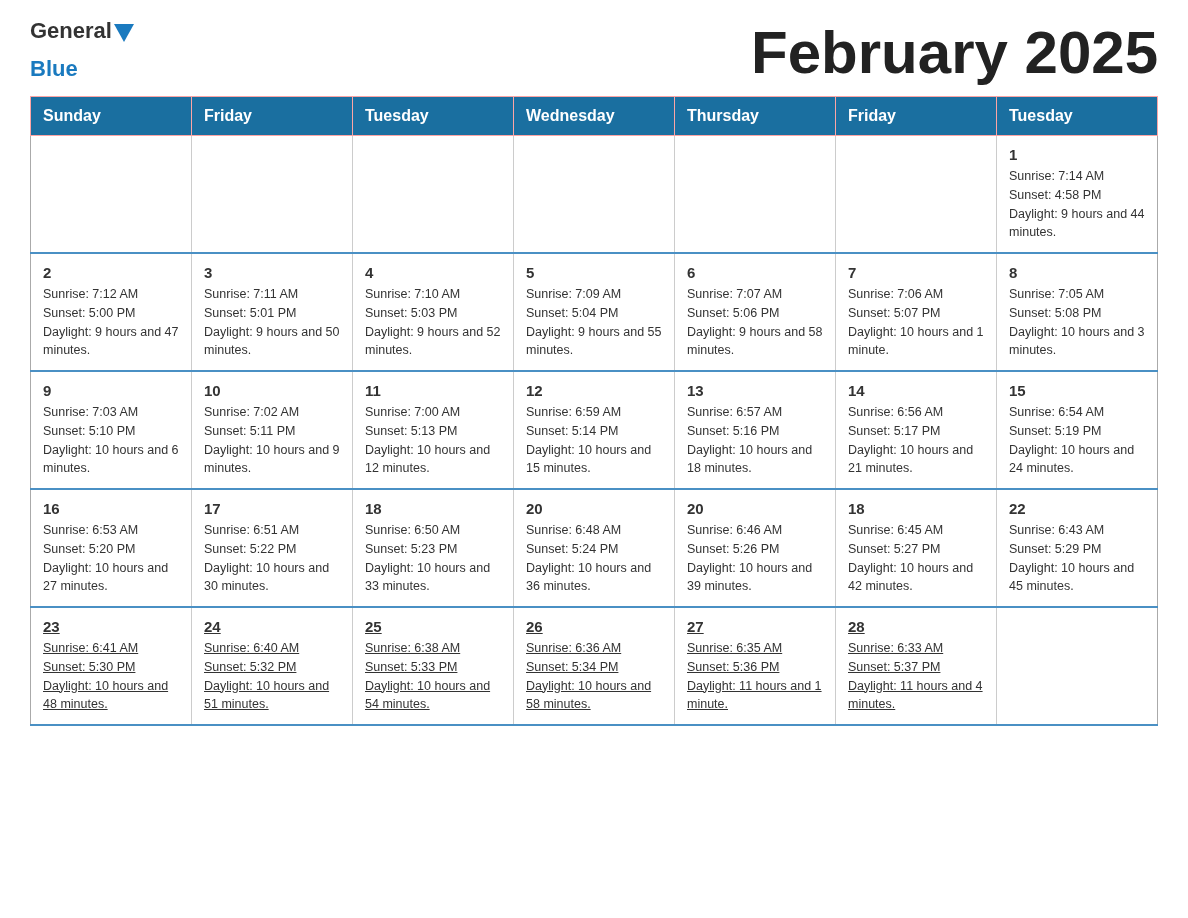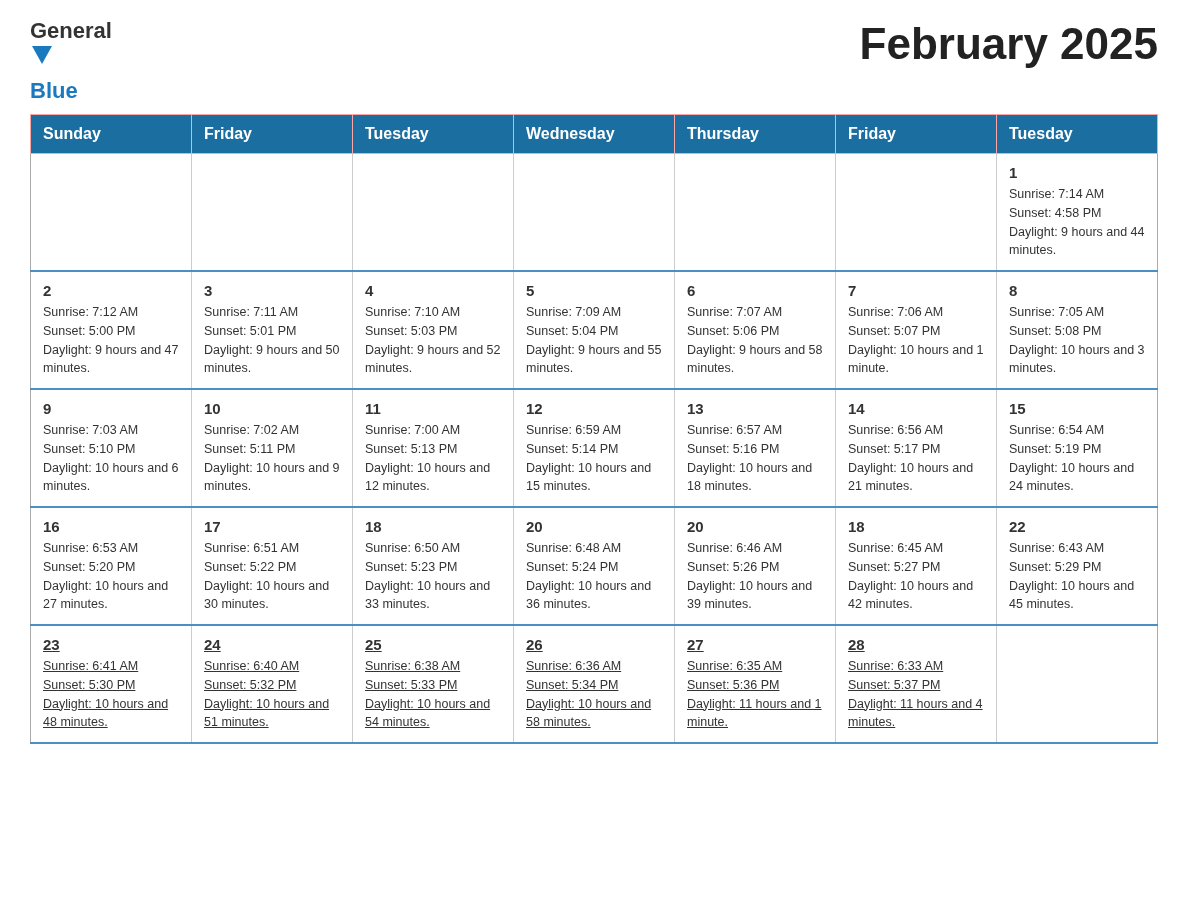--- a/index.html
+++ b/index.html
@@ -16,26 +16,25 @@
       align-items: flex-start;
       margin-bottom: 10px;
     }
     .logo {
       display: flex;
       flex-direction: column;
       align-items: flex-start;
     }
     .logo-top {
       display: flex;
-      align-items: flex-start;
+      align-items: flex-end;
       font-size: 22px;
       font-weight: bold;
       color: #333;
       line-height: 1;
-      flex-direction: column;
     }
     .logo-general { color: #333; }
     .logo-arrow {
       width: 0;
       height: 0;
       border-left: 10px solid transparent;
       border-right: 10px solid transparent;
       border-top: 18px solid #1a7abf;
       margin-left: 2px;
       margin-top: 4px;
@@ -44,21 +43,21 @@
       color: #1a7abf;
       font-size: 22px;
       font-weight: bold;
       margin-top: 14px;
       letter-spacing: 0;
     }
     .title-block {
       text-align: right;
     }
     .title-block h1 {
-      font-size: 44px;
+      font-size: 60px;
       font-weight: bold;
       color: #222;
       line-height: 1.1;
     }
     .title-block h2 {
       font-size: 20px;
       font-weight: normal;
       color: #444;
     }
     .calendar {

